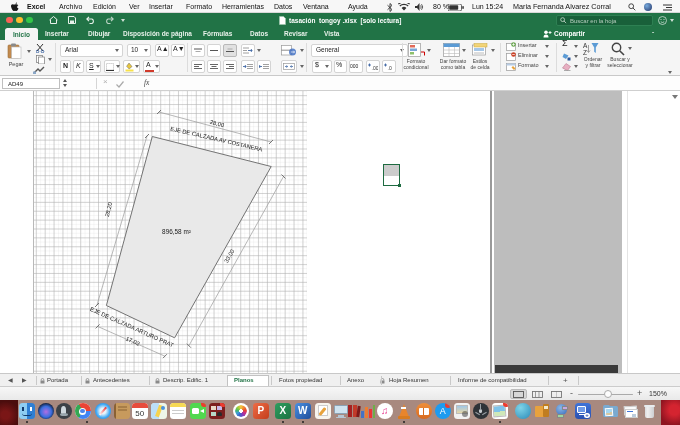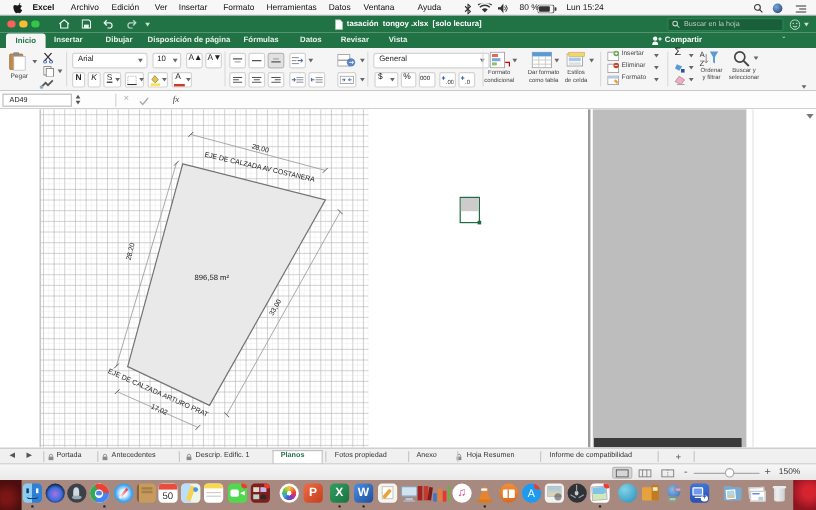--- a/index.html
+++ b/index.html
@@ -74,20 +74,21 @@
         <path d="M0 5 L2 5 L4.5 8 L4.5 0 L2 3 L0 3 Z" fill="#333"></path>
         <path d="M5.5 2.5 Q7 4 5.5 5.5 M6.5 1.2 Q9 4 6.5 6.8" stroke="#333" fill="none" stroke-width="0.8"></path>
       </svg>
     <span class="mi" style="left:433px;">80 %</span>
     <svg class="abs" style="left:448px;top:4px;" width="16" height="7" viewBox="0 0 16 7">
         <rect x="0" y="0" width="13.5" height="7" rx="1.5" fill="none" stroke="#333" stroke-width="0.8"></rect>
         <rect x="1.2" y="1.2" width="9" height="4.6" rx="0.8" fill="#333"></rect>
         <rect x="14.3" y="2" width="1.5" height="3" rx="0.7" fill="#333"></rect>
       </svg>
     <span class="mi" style="left:472px;">Lun 15:24</span>
+    <span class="mi" style="left:513px;font-size:7.2px;">Maria Fernanda Alvarez Corral</span>
     <svg class="abs" style="left:628px;top:3px;" width="8" height="8" viewBox="0 0 8 8">
         <circle cx="3.2" cy="3.2" r="2.4" fill="none" stroke="#333" stroke-width="0.9"></circle>
         <line x1="5" y1="5" x2="7.3" y2="7.3" stroke="#333" stroke-width="0.9"></line>
       </svg>
     <circle class="abs" style="left:644px;top:3px;width:8px;height:8px;border-radius:50%;background:radial-gradient(circle at 35% 35%, #7ad, #236);"></circle>
     <svg class="abs" style="left:663px;top:3.5px;" width="9" height="7" viewBox="0 0 9 7">
         <line x1="0" y1="1" x2="9" y2="1" stroke="#333" stroke-width="1"></line>
         <line x1="3" y1="3.5" x2="9" y2="3.5" stroke="#333" stroke-width="1"></line>
         <line x1="0" y1="6" x2="9" y2="6" stroke="#333" stroke-width="1"></line>
       </svg>

